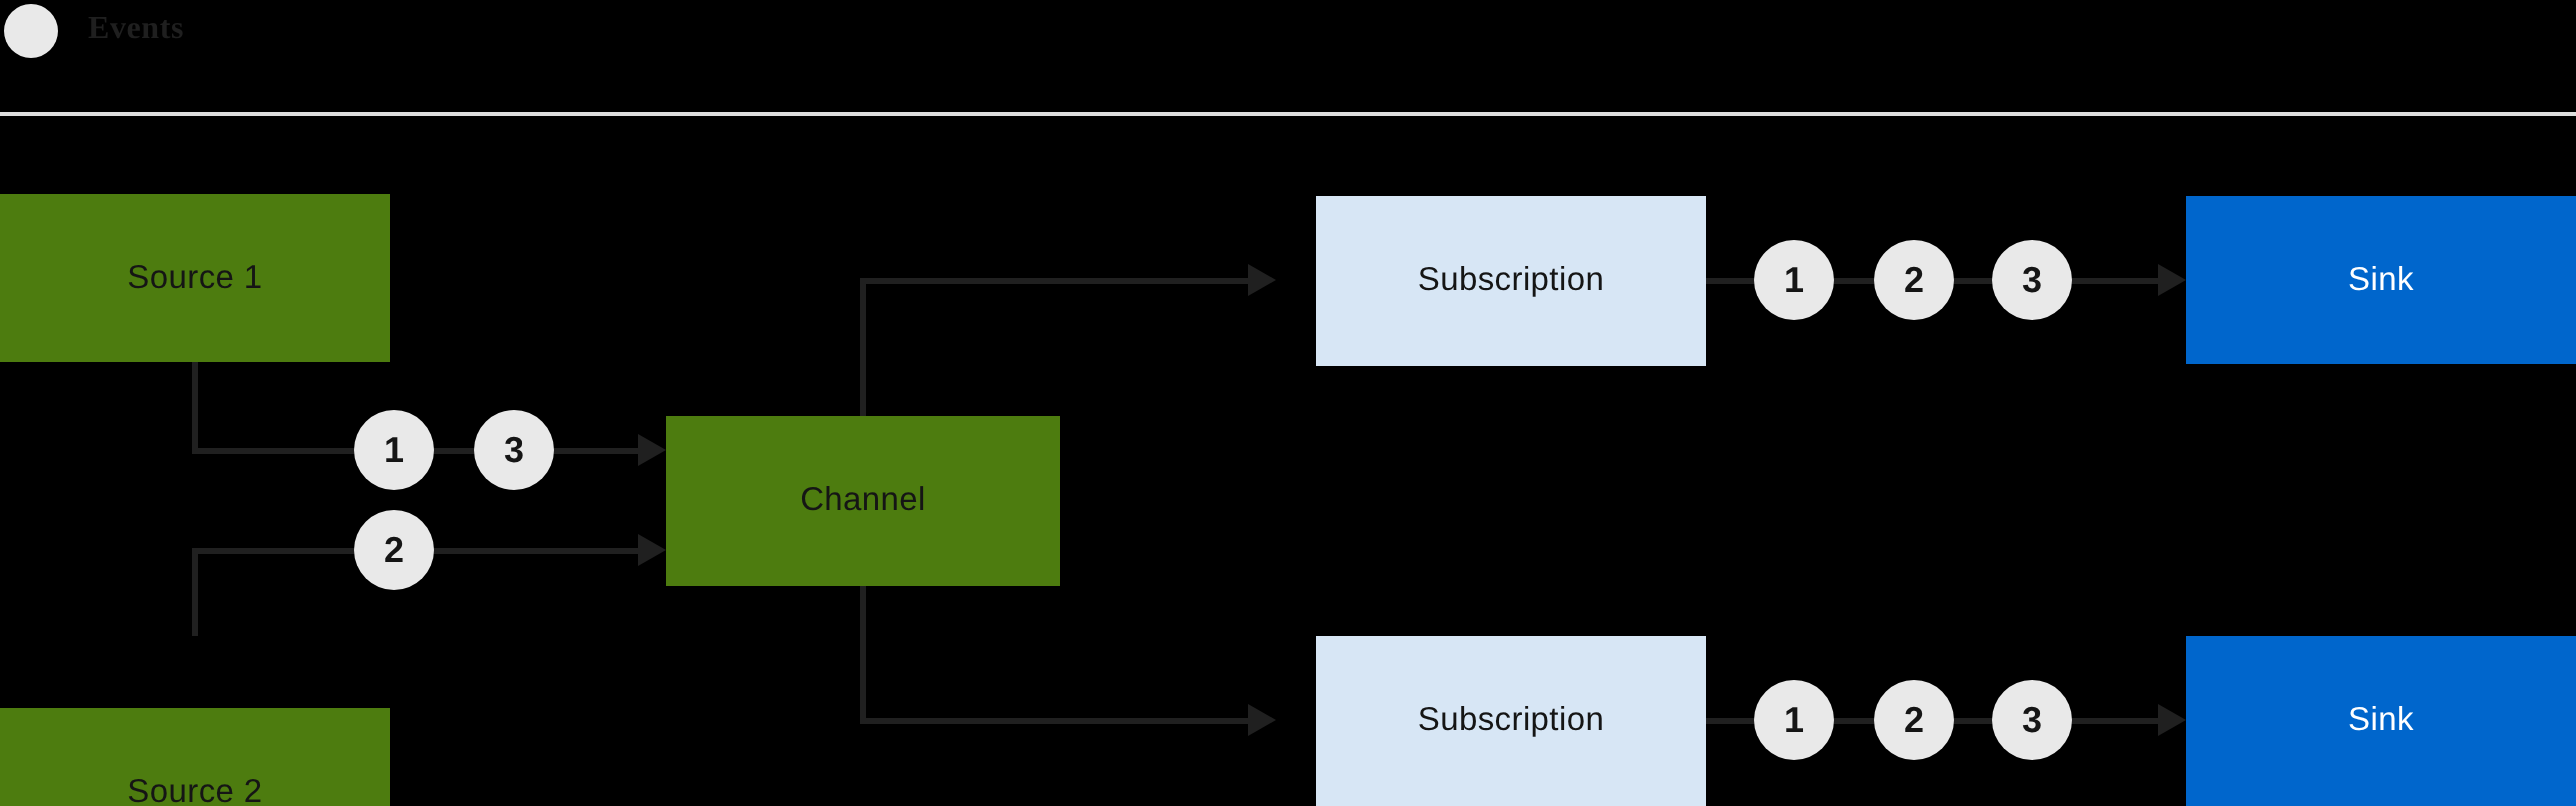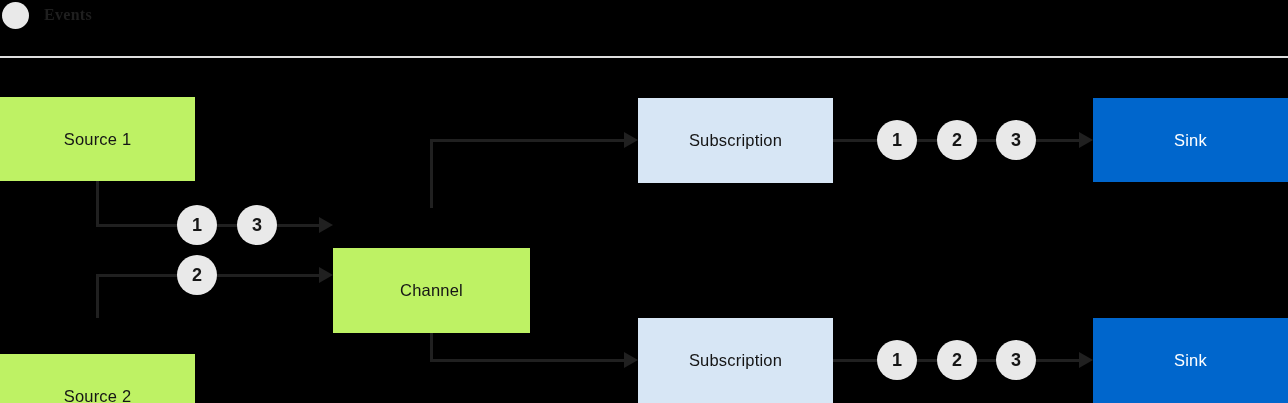--- a/index.html
+++ b/index.html
@@ -43,22 +43,22 @@
   
   .node {
     position: absolute;
     display: flex;
     align-items: center;
     justify-content: center;
     font-size: 16.5px;
     color: #151515;
     letter-spacing: 0.2px;
   }
-  .node.gray { background: #bef264; }
-  .node.lightblue { background: #d7e6f5; }
+  .node.gray { background: #4d7c0f; }
+  .node.lightblue { background: #d7e6f5; margin-left: 20px; }
   .node.blue { background: #0066cc; color: #ffffff; text-align: right; }
 
   
   .line {
     position: absolute;
     background: #202020;
   }
   .arrowhead {
     position: absolute;
     width: 0; height: 0;
@@ -111,21 +111,21 @@
 
   <div class="line" style="left:833px; top:359px; width:246px; height:3px;"></div>
   <div class="arrowhead" style="left:1079px; top:352px;"></div>
 
   <div class="node gray" style="left:0; top:97px; width:195px; height:84px;">
     <span>Source 1</span>
   </div>
   <div class="node gray" style="left:0; top:318px; width:195px; height:85px;margin-top:36px;">
     <span>Source 2</span>
   </div>
-  <div class="node gray" style="left:333px; top:208px; width:197px; height:85px;margin-top:40px;">
+  <div class="node gray" style="left:333px; top:208px; width:197px; height:85px;">
     <span>Channel</span>
   </div>
   <div class="node lightblue" style="left:638px; top:98px; width:195px; height:85px;">
     <span>Subscription</span>
   </div>
   <div class="node lightblue" style="left:638px; top:318px; width:195px; height:85px;">
     <span>Subscription</span>
   </div>
   <div class="node blue" style="left:1093px; top:98px; width:195px; height:84px;">
     <span>Sink</span>

